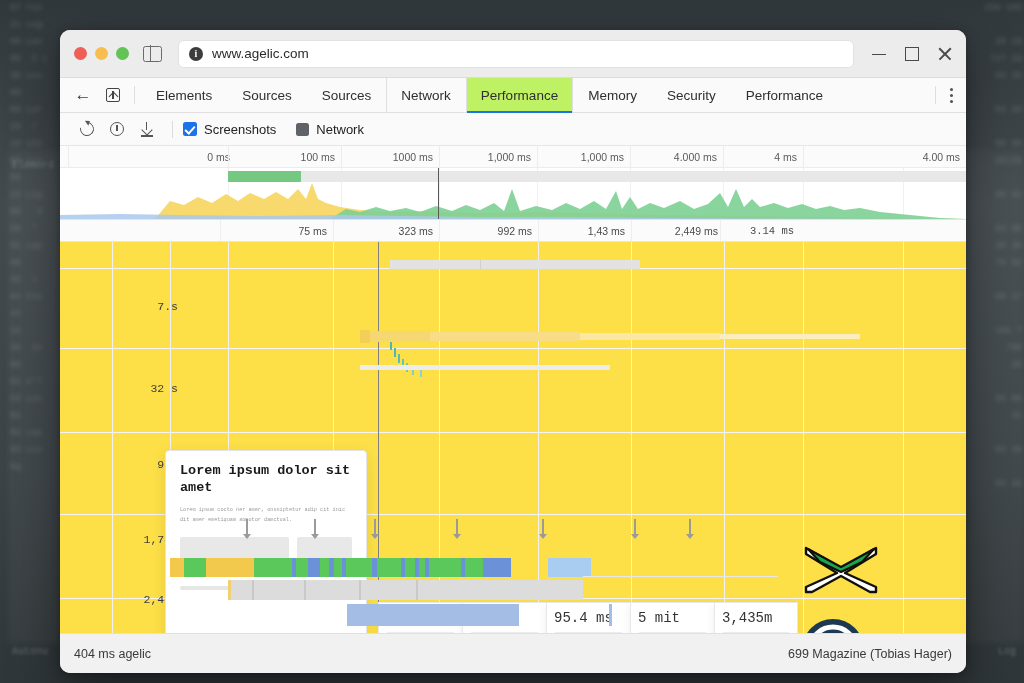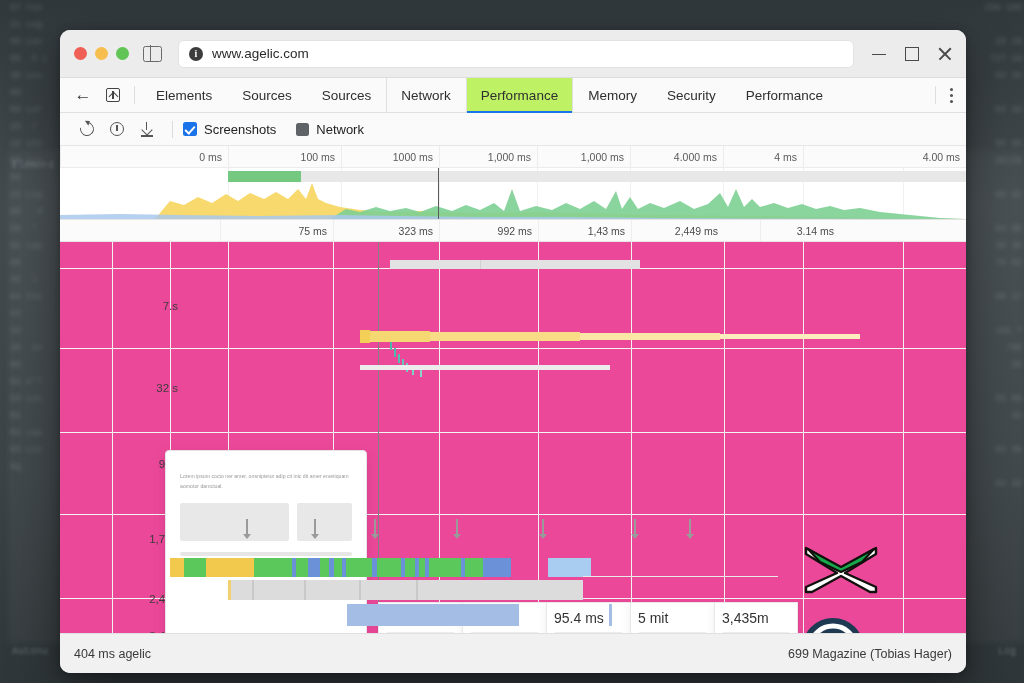--- a/index.html
+++ b/index.html
@@ -166,21 +166,21 @@
     border-bottom: 1px solid #e6e6e6; position: relative;
   }
   .ruler2 .tickcell {
     position:absolute; top:0; bottom:0; border-left:1px solid #eee;
     font-size: 10.5px; color:#4a4a4a;
     display:flex;align-items:center;justify-content:flex-end;padding-right:6px;
   }
 
   
   .main {
-    flex: 1; position: relative; background: #ec4899; overflow: hidden;
+    flex: 1; position: relative; background: #fde047; overflow: hidden; font-family: Liberation Mono, monospace;
   }
   .grid-v { position:absolute; top:0; bottom:0; width:1px; background:#f1f1f1; }
   .grid-h { position:absolute; left:0; right:0; height:1px; background:#f4f4f4; }
   .ylabel {
     position: absolute; right: 0; font-size: 11.5px; color: #3c3c3c;
     transform: translateY(-50%); width: 108px; text-align: right;
   }
   .ybox { position:absolute; left:0; top:0; bottom:0; width:118px; }
 
   
@@ -384,21 +384,21 @@
       <span class="checkbox"></span>
       <span>Screenshots</span>
     </div>
     <div class="chk-item">
       <span class="sqbox"></span>
       <span>Network</span>
     </div>
   </div>
 
   <div class="ruler">
-    <div class="tickcell" style="left:0px;width:168px;">0 ms</div>
+    <div class="tickcell" style="left:8px;width:168px;">0 ms</div>
     <div class="tickcell" style="left:168px;width:113px;">100 ms</div>
     <div class="tickcell" style="left:281px;width:98px;">1000 ms</div>
     <div class="tickcell" style="left:379px;width:98px;">1,000 ms</div>
     <div class="tickcell" style="left:477px;width:93px;">1,000 ms</div>
     <div class="tickcell" style="left:570px;width:93px;">4.000 ms</div>
     <div class="tickcell" style="left:663px;width:80px;">4 ms</div>
     <div class="tickcell" style="left:743px;right:0;">4.00 ms</div>
   </div>
 
   <div class="overview">
@@ -429,21 +429,21 @@
 
     <div class="ov-playhead"></div>
   </div>
 
   <div class="ruler2">
     <div class="tickcell" style="left:160px;width:113px;">75 ms</div>
     <div class="tickcell" style="left:273px;width:106px;">323 ms</div>
     <div class="tickcell" style="left:379px;width:99px;">992 ms</div>
     <div class="tickcell" style="left:478px;width:93px;text-align:right;">1,43 ms</div>
     <div class="tickcell" style="left:571px;width:93px;">2,449 ms</div>
-    <div class="tickcell" style="left:700px;width:80px;">3.14 ms</div>
+    <div class="tickcell" style="left:660px;width:80px;font-family:Liberation Mono, monospace;">3.14 ms</div>
   </div>
 
   <div class="main">
 
     <div class="grid-v" style="left:52px"></div>
     <div class="grid-v" style="left:110px"></div>
     <div class="grid-v" style="left:168px"></div>
     <div class="grid-v" style="left:273px"></div>
     <div class="grid-v" style="left:379px"></div>
     <div class="grid-v" style="left:478px"></div>
@@ -482,20 +482,21 @@
     <div class="bar" style="left:334px;top:106px;width:2px;height:9px;background:#4fb8a8;"></div>
     <div class="bar" style="left:338px;top:112px;width:2px;height:9px;background:#58bfb0;"></div>
     <div class="bar" style="left:342px;top:117px;width:2px;height:9px;background:#62c5b6;"></div>
     <div class="bar" style="left:346px;top:121px;width:2px;height:9px;background:#6ecabc;"></div>
     <div class="bar" style="left:352px;top:125px;width:2px;height:8px;background:#7fcfc3;"></div>
     <div class="bar" style="left:360px;top:126px;width:2px;height:9px;background:#8dd2c8;"></div>
     <div class="bar" style="left:300px;top:123px;width:250px;height:5px;background:#ececec;"></div>
 
     <div class="card-big">
       <div class="cb-body">
+        <div class="cb-h1">Lorem ipsum dolor sit amet</div>
         <div class="cb-p">Lorem ipsum cocto ner amer, onsniptetur adip cit inic dit amer emetiquam aomotor damctual.</div>
         <div class="cb-imgs">
           <div style="flex:2"></div>
           <div style="flex:1"></div>
         </div>
         <div class="cb-lines">
           <i style="width:100%"></i>
         </div>
       </div>
 

